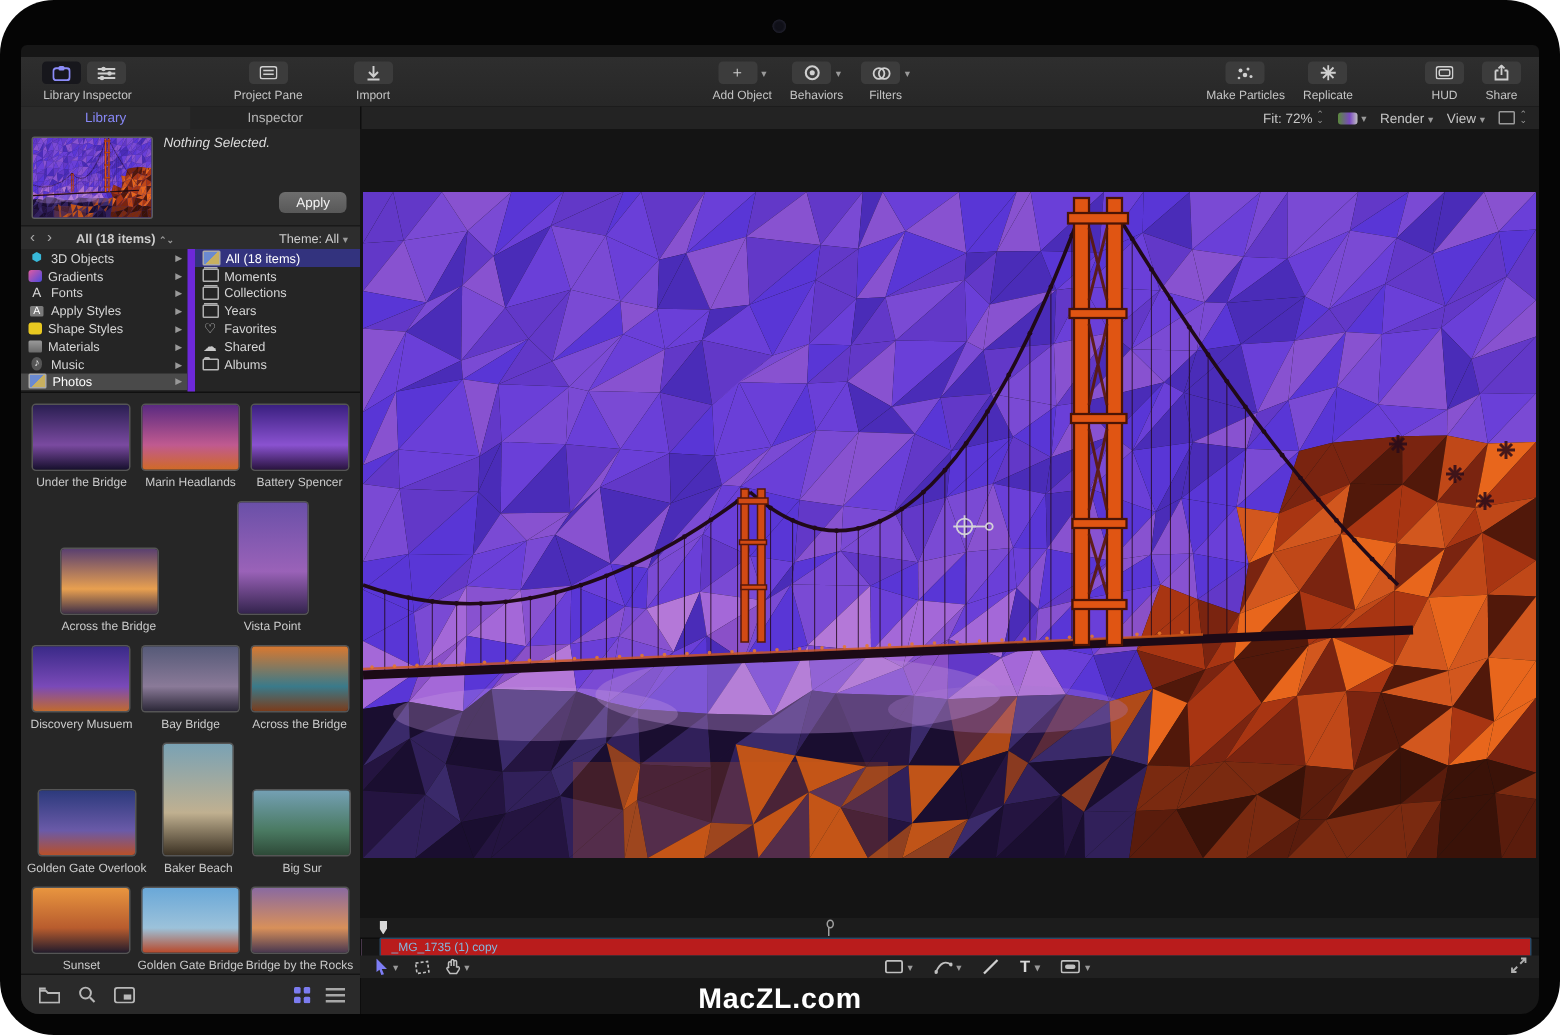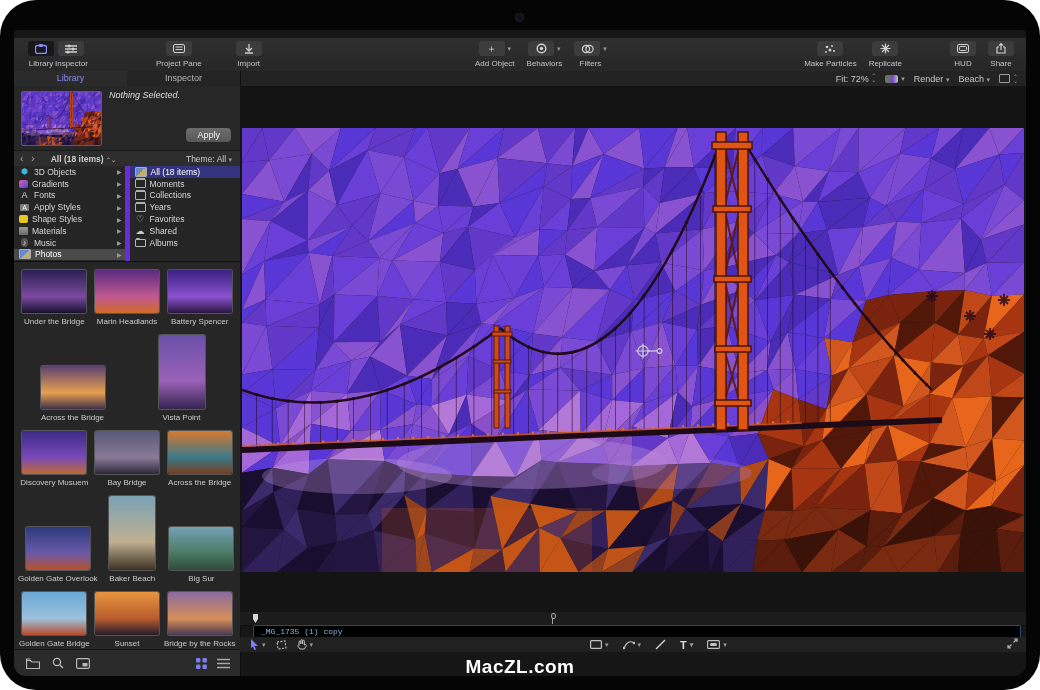--- a/index.html
+++ b/index.html
@@ -77,21 +77,21 @@
   
   .canvas{position:absolute;left:226px;top:56px;right:0;height:526px;background:#141414;overflow:hidden;}
   #artwork{position:absolute;left:2px;top:42px;width:782px;height:444px;}
   .anchor{position:absolute;left:395px;top:257px;}
   
   .ruler{position:absolute;left:226px;top:582px;right:0;height:13px;background:#1c1c1c;border-bottom:1px solid #0d0d0d;}
   .playhead{position:absolute;left:13px;top:2px;width:5px;height:9px;background:#d8d8d8;clip-path:polygon(0 0,100% 0,100% 55%,50% 100%,0 55%);}
   .pin{position:absolute;left:310px;top:1px;width:5px;height:11px;}
   .pin::before{content:"";position:absolute;left:1px;top:0;width:3px;height:4px;border:1px solid #a0a0a0;border-radius:50%;}
   .pin::after{content:"";position:absolute;left:2px;top:5px;width:1px;height:6px;background:#a0a0a0;}
-  .clipbar{position:absolute;left:239px;top:595px;right:5px;height:11px;background:#000000;border:1px solid #2b4a67;border-radius:1px;display:flex;align-items:center;font-family:Liberation Mono, monospace;}
+  .clipbar{position:absolute;left:239px;top:595px;right:5px;height:11px;background:#b91c1c;border:1px solid #2b4a67;border-radius:1px;display:flex;align-items:center;}
   .clipbar span{font-size:8px;color:#84b7dd;margin-left:7px;white-space:nowrap;}
   .toolrow{position:absolute;left:226px;top:607px;right:0;height:15px;background:#212121;display:flex;align-items:center;}
   .toolrow .ticon{display:flex;align-items:center;margin-left:10px;color:#c0c0c0;}
   .toolrow .midgrp{position:absolute;left:336px;display:flex;align-items:center;}
   .toolrow .midgrp .ticon{margin-left:14px;}
   .expand{position:absolute;right:8px;color:#b0b0b0;font-size:10px;}
   .transport{position:absolute;left:226px;top:646px;right:0;height:24px;background:#2d2d2d;border-top:1px solid #3b3b3b;}
   .tr-left{position:absolute;left:12px;top:0;height:100%;display:flex;align-items:center;gap:15px;}
   .tr-center{position:absolute;left:326px;top:0;height:100%;display:flex;align-items:center;}
   .timecode{font-family:"DejaVu Sans Mono",monospace;font-size:13px;letter-spacing:1px;margin-left:28px;}
@@ -241,21 +241,21 @@
         <div class="tab active">Library</div>
         <div class="tab">Inspector</div>
       </div>
       <div class="canvstat">
         <span><span>Fit: 72%</span> <span class="updn">⌃<br>⌄</span></span>
         <span style="display:flex;align-items:center;gap:3px;">
             <span class="swatch"></span>
             <span class="chev">▾</span>
           </span>
         <span><span>Render</span> <span class="chev">▾</span></span>
-        <span><span>Beach</span> <span class="chev">▾</span></span>
+        <span><span>View</span> <span class="chev">▾</span></span>
         <span style="display:flex;align-items:center;gap:3px;">
             <span class="sqicon"></span>
             <span class="updn">⌃<br>⌄</span>
           </span>
       </div>
     </div>
 
     <div class="panel">
       <div class="preview">
         <div class="pv-thumb" id="pv-thumb">
@@ -1193,26 +1193,26 @@
     <div class="gthumb port" style="background: linear-gradient(rgb(122, 162, 180) 0%, rgb(192, 176, 144) 62%, rgb(60, 50, 36) 100%);"></div>
     <div class="glabel">Baker Beach</div>
   </div>
             <div class="gcell">
     <div class="gthumb land" style="background: linear-gradient(rgb(116, 160, 180) 0%, rgb(74, 122, 98) 62%, rgb(46, 74, 56) 100%);"></div>
     <div class="glabel">Big Sur</div>
   </div>
           </div>
           <div class="grow">
             <div class="gcell">
+    <div class="gthumb land" style="background: linear-gradient(rgb(232, 149, 63) 0%, rgb(184, 92, 46) 62%, rgb(36, 28, 44) 100%);"></div>
+    <div class="glabel">Sunset</div>
+  </div>
+            <div class="gcell">
     <div class="gthumb land" style="background: linear-gradient(rgb(106, 168, 216) 0%, rgb(156, 194, 218) 62%, rgb(184, 74, 44) 100%);"></div>
     <div class="glabel">Golden Gate Bridge</div>
-  </div>
-            <div class="gcell">
-    <div class="gthumb land" style="background: linear-gradient(rgb(232, 149, 63) 0%, rgb(184, 92, 46) 62%, rgb(36, 28, 44) 100%);"></div>
-    <div class="glabel">Sunset</div>
   </div>
             <div class="gcell">
     <div class="gthumb land" style="background: linear-gradient(rgb(138, 106, 160) 0%, rgb(216, 144, 90) 62%, rgb(74, 56, 80) 100%);"></div>
     <div class="glabel">Bridge by the Rocks</div>
   </div>
           </div>
         </div>
     </div>
 
     <div class="pbottom">

